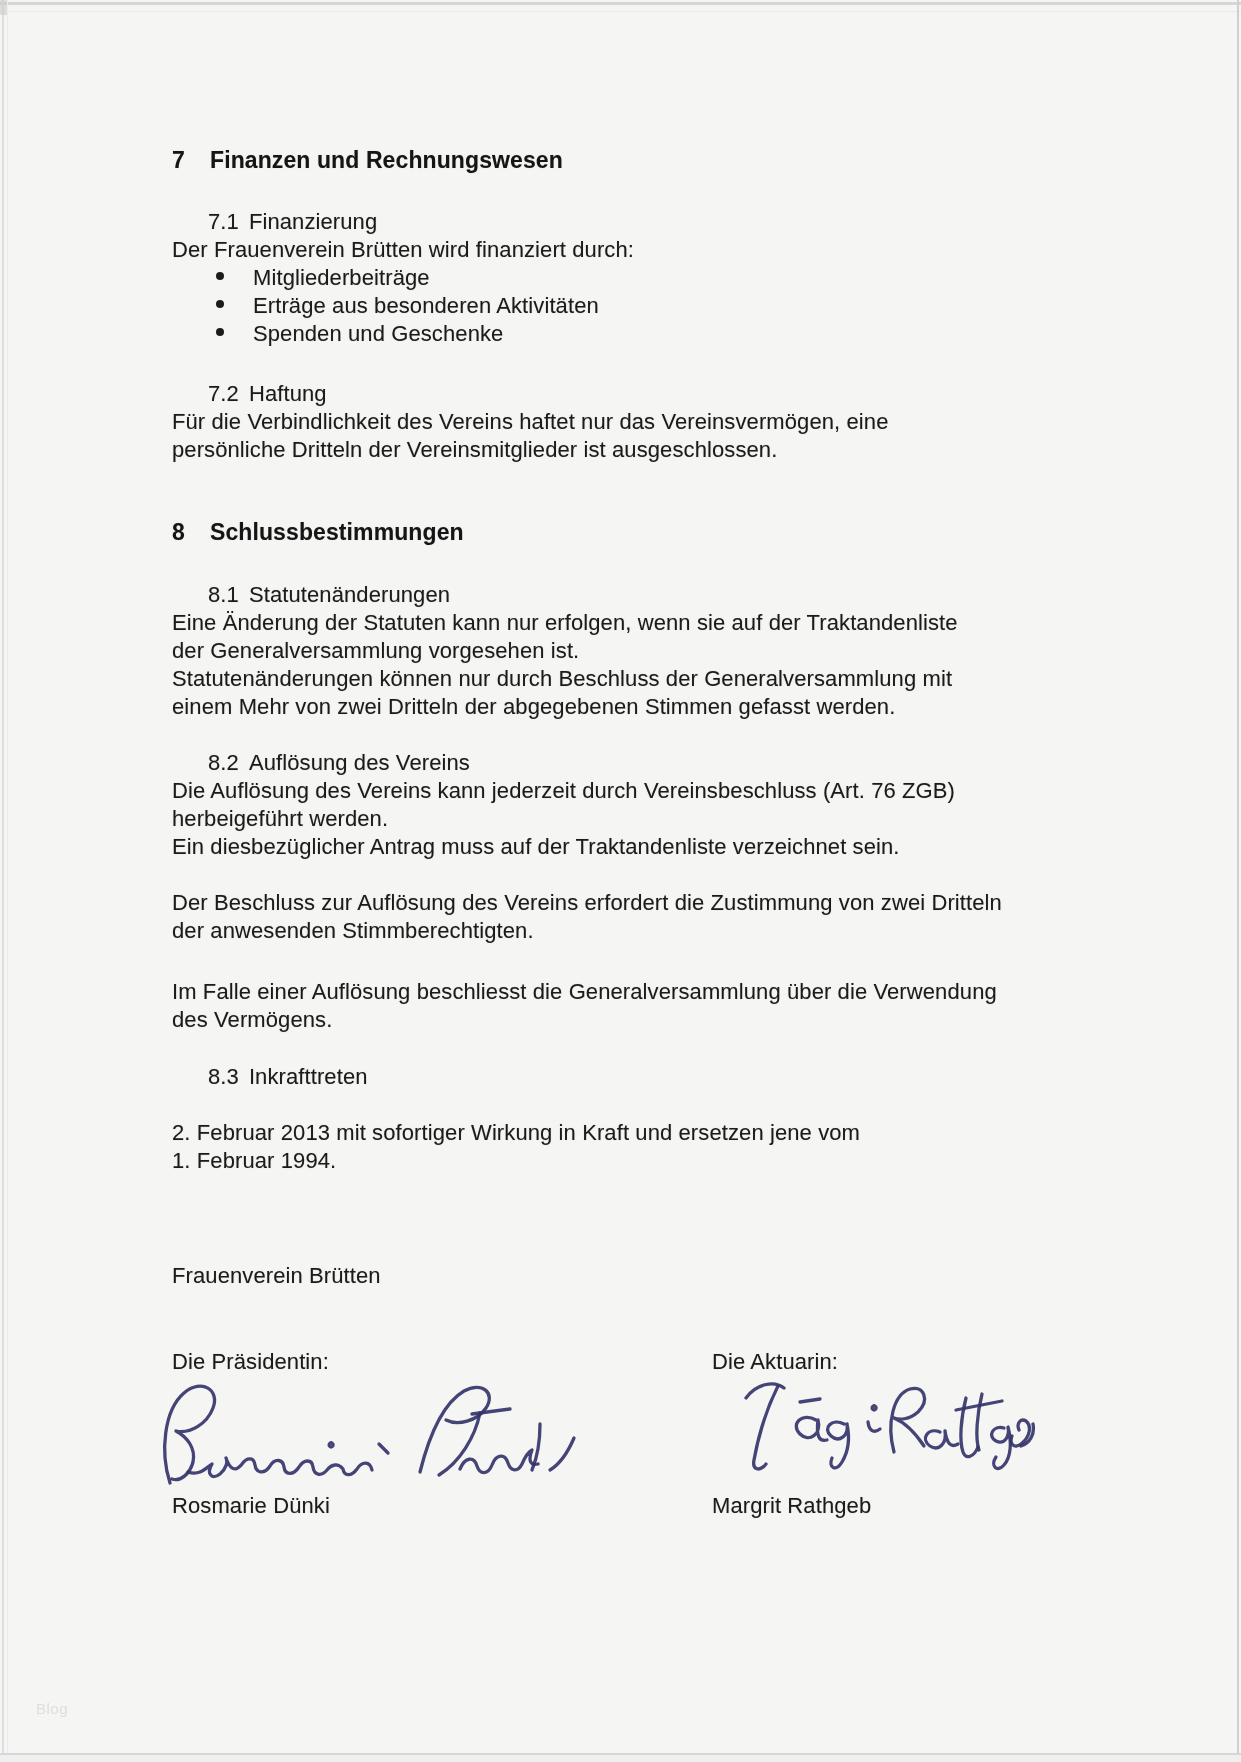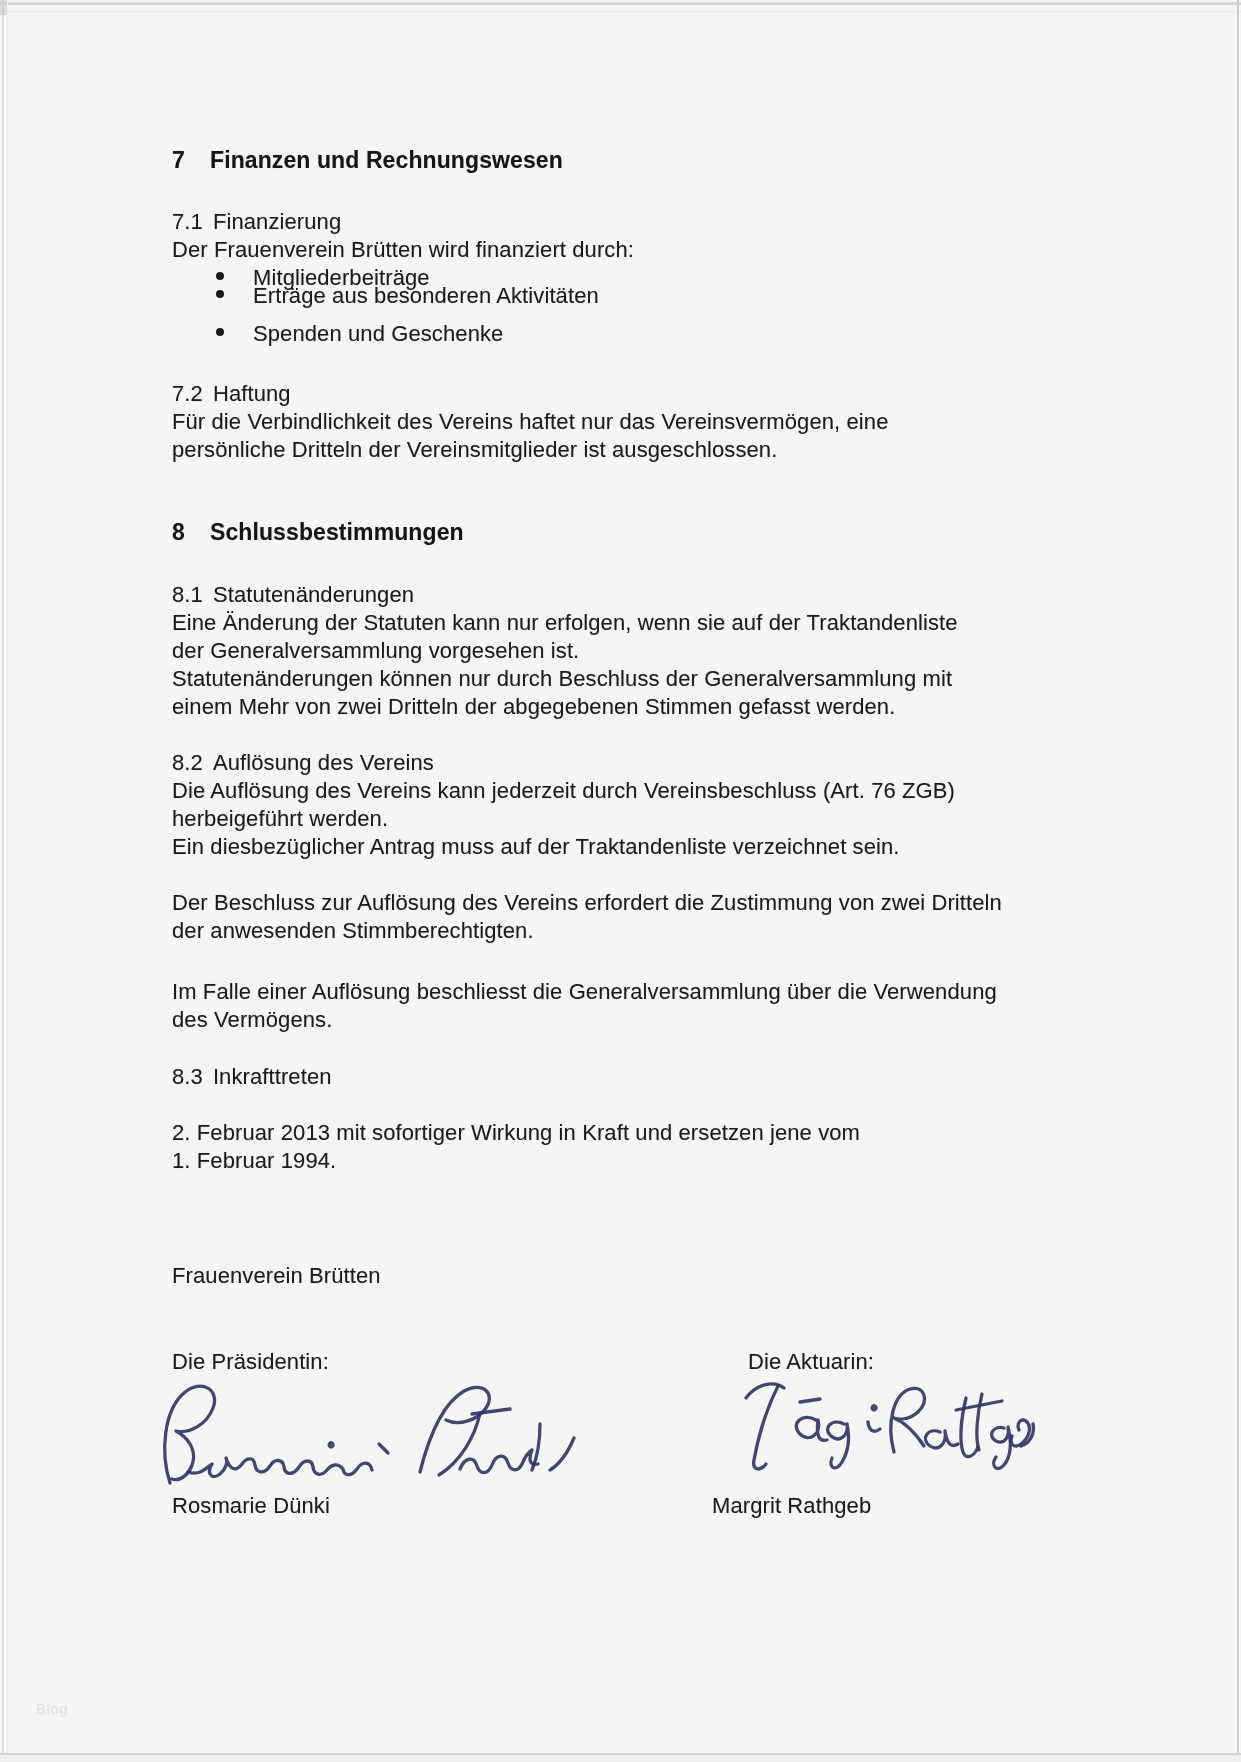--- a/index.html
+++ b/index.html
@@ -15,21 +15,21 @@
     position:absolute;
     left:172px;
     font-size:22px;
     line-height:28px;
     white-space:nowrap;
     letter-spacing:.1px;
     text-shadow:0 0 1px rgba(30,30,30,.25);
   }
   .h{font-weight:bold;font-size:23px;color:#151515;}
   .hnum{display:inline-block;width:38px;}
-  .snum{margin-right:10px;}
+  .snum{margin-right:10px;margin-left:36px;}
   .it{}
   .bullet-row{left:216px;}
   .dot{
     display:inline-block;width:8px;height:8px;border-radius:50%;
     background:#1b1b1b;margin-right:29px;vertical-align:middle;
     position:relative;top:-3px;
   }
   .sig{position:absolute;}
   .sig svg path{fill:none;stroke:#34346a;stroke-width:3.3;stroke-linecap:round;stroke-linejoin:round;opacity:.92;}
   .watermark{
@@ -67,21 +67,21 @@
   </div>
 
   <div class="line" style="top:208px">
     <span class="snum">7.1</span><span class="it">Finanzierung</span>
   </div>
   <div class="line" style="top:236px">Der Frauenverein Brütten wird finanziert durch:</div>
 
   <div class="line bullet-row" style="top:264px">
     <span class="dot"></span><span>Mitgliederbeiträge</span>
   </div>
-  <div class="line bullet-row" style="top:282px">
+  <div class="line bullet-row" style="top:292px">
     <span class="dot"></span><span>Erträge aus besonderen Aktivitäten</span>
   </div>
   <div class="line bullet-row" style="top:320px">
     <span class="dot"></span><span>Spenden und Geschenke</span>
   </div>
 
   <div class="line" style="top:380px">
     <span class="snum">7.2</span><span class="it">Haftung</span>
   </div>
   <div class="line" style="top:408px">Für die Verbindlichkeit des Vereins haftet nur das Vereinsvermögen, eine</div>
@@ -114,21 +114,21 @@
 
   <div class="line" style="top:1063px">
     <span class="snum">8.3</span><span class="it">Inkrafttreten</span>
   </div>
   <div class="line" style="top:1119px">2. Februar 2013 mit sofortiger Wirkung in Kraft und ersetzen jene vom</div>
   <div class="line" style="top:1147px">1. Februar 1994.</div>
 
   <div class="line" style="top:1262px">Frauenverein Brütten</div>
 
   <div class="line" style="top:1348px">Die Präsidentin:</div>
-  <div class="line" style="top:1348px;left:748px">Die Aktuarin:</div>
+  <div class="line" style="top:1348px;left:712px">Die Aktuarin:</div>
 
   <div class="sig" style="left:158px;top:1380px">
     <svg width="430" height="108" viewBox="0 0 430 108">
       <path d="M12,103 C2,72 6,30 26,13 C44,-2 62,10 55,28 C49,44 32,54 18,51 C29,57 38,68 35,82 C32,94 22,102 14,99"></path>
       <path d="M30,92 c12,4 18,-4 24,-8 c-6,10 0,16 8,10 c6,-5 8,-12 6,-16 c4,12 10,14 16,6 c5,-7 12,-7 13,1 c1,8 9,10 15,1 c5,-8 13,-7 14,1 c1,8 9,9 15,0 c5,-8 13,-8 14,0 c1,8 8,10 14,3 c5,-6 11,-7 16,-1 c1,7 8,8 14,0 c5,-8 13,-8 15,1"></path>
       <path d="M221,64 l9,9"></path>
       <path d="M173,63 a2,2 0 1,0 0.2,0"></path>
       <path d="M262,92 C270,60 284,24 306,11 C324,1 338,13 328,28 C319,41 300,46 288,40"></path>
       <path d="M322,33 C317,57 302,82 281,95"></path>
       <path d="M302,89 c5,-12 14,-13 17,-3 c3,9 11,9 15,-1 c4,-11 13,-12 16,-2 c3,9 10,9 14,1 c3,-7 6,-12 10,-14 c-4,10 -2,16 6,14"></path>

